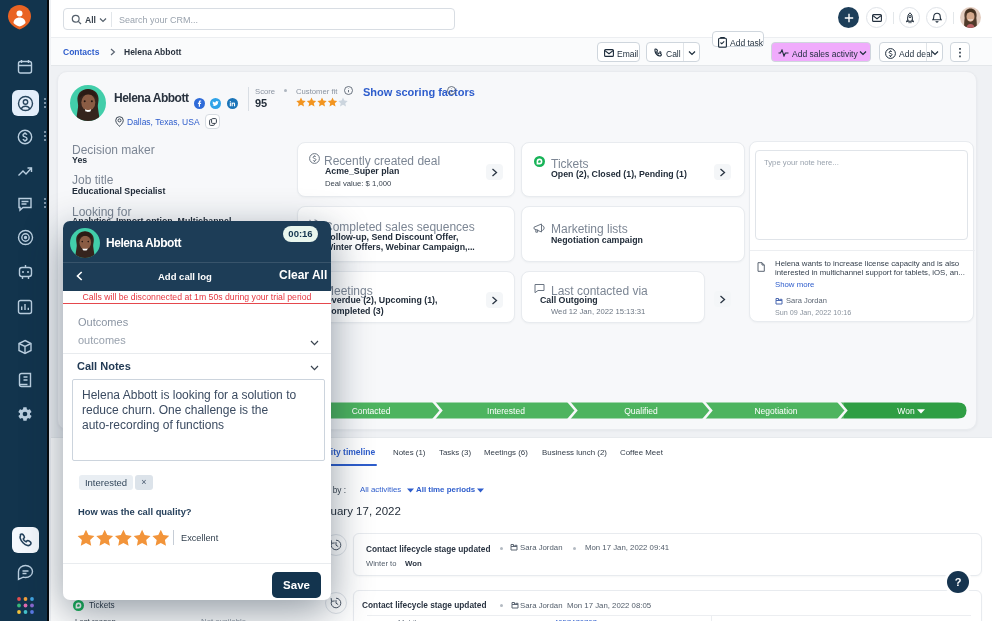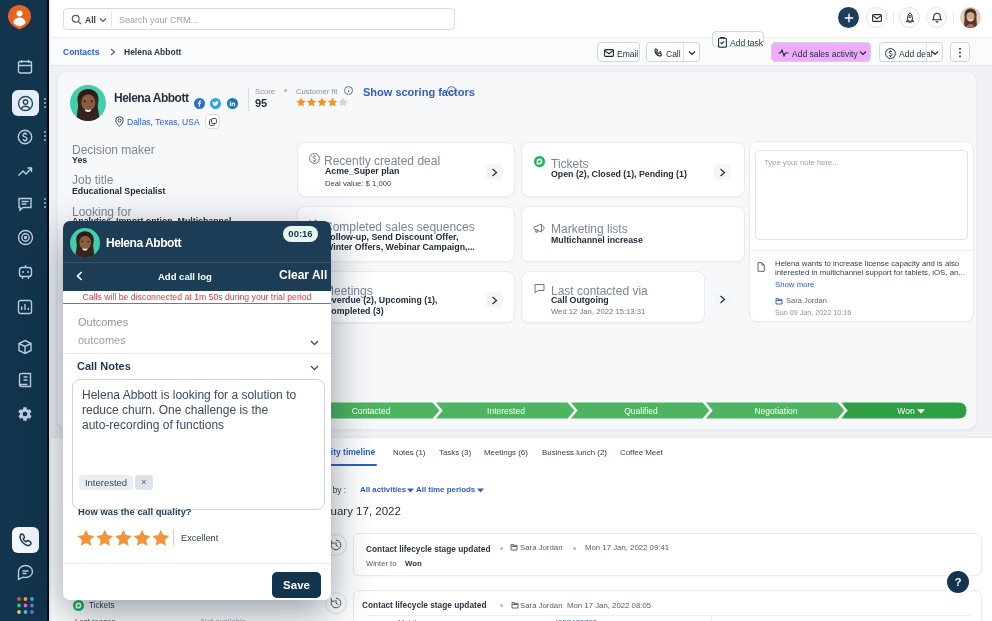--- a/index.html
+++ b/index.html
@@ -301,42 +301,42 @@
  <span class="a lbl" style="left:26px;top:13px">Completed sales sequences</span>
  <span class="a val" style="left:27px;top:24.5px">Follow-up, Send Discount Offer,</span>
  <span class="a val" style="left:27px;top:35px">Winter Offers, Webinar Campaign,...</span>
 </div>
 <div class="card" style="left:521px;top:206px;width:224px;height:56px">
  <svg class="a" style="left:11px;top:16px" width="13" height="11" viewBox="0 0 13 11" fill="none" stroke="#6b7582" stroke-width="1">
         <path d="M1 4.2 8.5 1v8L1 5.8z"></path>
         <path d="M8.5 2.5c1.6 0 2.6 1 2.6 2.5s-1 2.5-2.6 2.5M2.8 6v3.2h1.8V6.5"></path>
       </svg>
  <span class="a lbl" style="left:29px;top:15px">Marketing lists</span>
- <span class="a val" style="left:29px;top:27.5px">Multichannel increase</span>
+ <span class="a val" style="left:29px;top:27.5px">Negotiation campaign</span>
 </div>
 <div class="card" style="left:297px;top:271px;width:218px;height:52px">
  <svg class="a" style="left:11px;top:11px" width="11" height="11" viewBox="0 0 12 12" fill="none" stroke="#6b7582" stroke-width="1">
         <rect x="1" y="2" width="10" height="9" rx="1.5"></rect>
         <path d="M1 5h10M3.7 1v2M8.3 1v2"></path>
       </svg>
  <span class="a lbl" style="left:26px;top:12px">Meetings</span>
  <span class="a val" style="left:27px;top:23px">Overdue (2), Upcoming (1),</span>
  <span class="a val" style="left:27px;top:34px">Completed (3)</span>
  <div class="chev" style="left:188px;top:20px;background:#f4f6f8">
         <svg width="7" height="9" viewBox="0 0 7 9" fill="none" stroke="#2a3543" stroke-width="1.3">
           <path d="M1.5 1 5.5 4.5 1.5 8"></path>
         </svg>
       </div>
 </div>
 <div class="card" style="left:521px;top:271px;width:184px;height:52px">
  <svg class="a" style="left:12px;top:11px" width="11" height="10" viewBox="0 0 11 10" fill="none" stroke="#6b7582" stroke-width="1">
         <path d="M1 1.5h9v6H4l-3 2.2z"></path>
       </svg>
  <span class="a lbl" style="left:29px;top:11.5px">Last contacted via</span>
- <span class="a val" style="left:29px;top:22.5px">Call Outgoing</span>
+ <span class="a val" style="left:18px;top:22.5px">Call Outgoing</span>
  <span class="a" style="left:29px;top:34.5px;font-size:7.7px;color:#6b7582">Wed 12 Jan, 2022 15:13:31</span>
  <div class="chev" style="left:192px;top:19px;background:#f4f6f8">
         <svg width="7" height="9" viewBox="0 0 7 9" fill="none" stroke="#2a3543" stroke-width="1.3">
           <path d="M1.5 1 5.5 4.5 1.5 8"></path>
         </svg>
       </div>
 </div>
 <div class="card" style="left:749px;top:141px;width:225px;height:181px">
  <div class="a" style="left:5px;top:8px;width:213px;height:90px;border:1px solid #e0e4e9;border-radius:4px">
   <span class="a" style="left:8px;top:7px;font-size:7.7px;color:#9aa3ae">Type your note here...</span>
@@ -377,21 +377,21 @@
 </svg>
 <div class="a" style="left:51px;top:437px;width:941px;height:184px;background:#fff;border-top:1px solid #e7eaed"></div>
 <span class="a" style="left:310px;top:447px;font-size:8.5px;font-weight:bold;color:#2e5dcc">Activity timeline</span>
 <div class="a" style="left:310px;top:463.5px;width:67px;height:2.5px;background:#2e5dcc;border-radius:2px"></div>
 <span class="a" style="left:393px;top:447.5px;font-size:7.9px;color:#323c48">Notes (1)</span>
 <span class="a" style="left:439px;top:447.5px;font-size:7.9px;color:#323c48">Tasks (3)</span>
 <span class="a" style="left:484px;top:447.5px;font-size:7.9px;color:#323c48">Meetings (6)</span>
 <span class="a" style="left:542px;top:447.5px;font-size:7.9px;color:#323c48">Business lunch (2)</span>
 <span class="a" style="left:620px;top:447.5px;font-size:7.9px;color:#323c48">Coffee Meet</span>
 <span class="a" style="left:312px;top:485px;font-size:8.3px;color:#3a4450">Filter by :</span>
-<span class="a" style="left:360px;top:485px;font-size:7.9px;font-weight:bold;color:#2e5dcc">All activities</span>
+<span class="a" style="left:360px;top:485px;font-size:7.9px;font-weight:normal;color:#2e5dcc">All activities</span>
 <svg class="a" style="left:407px;top:488px" width="7" height="5" viewBox="0 0 7 5">
       <path d="M0 .5h7L3.5 4.5z" fill="#2e5dcc"></path>
     </svg>
 <span class="a" style="left:416px;top:485px;font-size:7.9px;font-weight:bold;color:#2e5dcc">All time periods</span>
 <svg class="a" style="left:476.5px;top:488px" width="7" height="5" viewBox="0 0 7 5">
       <path d="M0 .5h7L3.5 4.5z" fill="#2e5dcc"></path>
     </svg>
 <span class="a" style="left:312px;top:505px;font-size:11.5px;color:#242e3a">January 17, 2022</span>
 <div class="a" style="left:325px;top:534px;width:22px;height:22px;border-radius:50%;background:#fff;border:1px solid #dfe3e8">
  <svg class="a" style="left:4px;top:4px" width="12" height="12" viewBox="0 0 12 12" fill="none" stroke="#4a5563" stroke-width="1">
@@ -470,21 +470,21 @@
  <span class="a" style="left:15px;top:95px;font-size:11px;color:#8b95a3">Outcomes</span>
  <span class="a" style="left:15px;top:113px;font-size:11px;color:#98a1ad">outcomes</span>
  <svg class="a" style="left:247px;top:119px" width="9" height="6" viewBox="0 0 9 6" fill="none" stroke="#39434f" stroke-width="1.2">
         <path d="M1 1 4.5 4.6 8 1"></path>
       </svg>
  <div class="a" style="left:0;top:132px;width:268px;height:1px;background:#e8ebee"></div>
  <span class="a" style="left:14px;top:139px;font-size:11px;font-weight:bold;color:#223a54">Call Notes</span>
  <svg class="a" style="left:247px;top:144px" width="9" height="6" viewBox="0 0 9 6" fill="none" stroke="#39434f" stroke-width="1.2">
         <path d="M1 1 4.5 4.6 8 1"></path>
       </svg>
- <div class="a" style="left:9px;top:158px;width:253px;height:131px;border:1px solid #ccd4dd;border-radius:8px">
+ <div class="a" style="left:9px;top:158px;width:253px;height:82px;border:1px solid #ccd4dd;border-radius:2px">
   <div class="a" style="left:9px;top:8px;font-size:12px;color:#3b4b61;line-height:15px;width:245px">Helena Abbott is looking for a solution to<br>reduce churn. One challenge is the<br>auto-recording of functions</div>
   <div class="a" style="left:6px;top:95px;width:54px;height:15px;background:#e9eef3;border-radius:3px;font-size:9.5px;color:#33475b;text-align:center;line-height:15px">Interested</div>
   <div class="a" style="left:62px;top:95px;width:18px;height:15px;background:#dce3ea;border-radius:3px;color:#4a5b70;font-size:9px;text-align:center;line-height:15px">×</div>
  </div>
  <span class="a" style="left:15px;top:285px;font-size:9.4px;font-weight:bold;color:#27415c">How was the call quality?</span>
  <svg class="a" style="left:14px;top:308px" width="92" height="18" viewBox="0 0 92 18">
   <g fill="#f2943a">
           <path d="M9 .8 11.5 6.1 17.4 6.9 13.1 10.9 14.2 16.7 9 13.9 3.8 16.7 4.9 10.9 .6 6.9 6.5 6.1z"></path>
           <path transform="translate(18.7 0)" d="M9 .8 11.5 6.1 17.4 6.9 13.1 10.9 14.2 16.7 9 13.9 3.8 16.7 4.9 10.9 .6 6.9 6.5 6.1z"></path>
           <path transform="translate(37.4 0)" d="M9 .8 11.5 6.1 17.4 6.9 13.1 10.9 14.2 16.7 9 13.9 3.8 16.7 4.9 10.9 .6 6.9 6.5 6.1z"></path>

